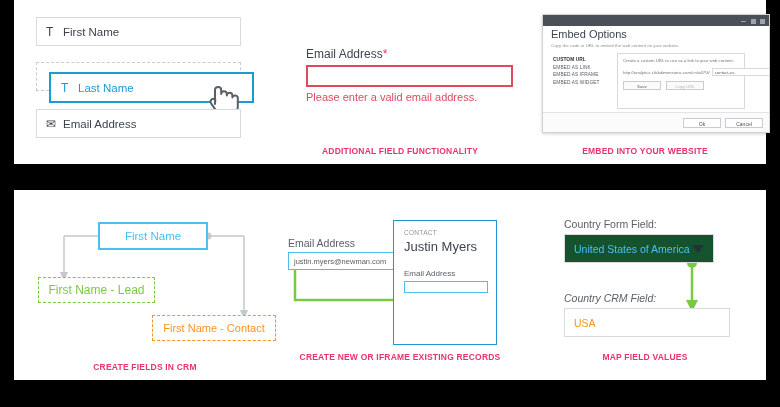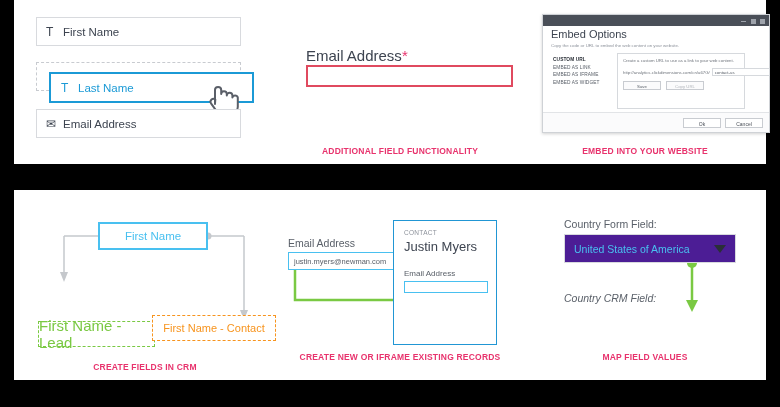--- a/index.html
+++ b/index.html
@@ -50,21 +50,21 @@
     font-size: 11.5px; color: #1b9ad6;
   }
   #ff-last .gl { width: 17px; font-size: 12px; color: #1b9ad6; display:inline-block; }
 
   #hand-cursor { position: absolute; left: 190px; top: 74px; width: 40px; height: 42px; }
 
   
   #panel-field { left: 262px; width: 248px; }
   #va-label {
     position: absolute; left: 30px; top: 47px;
-    font-size: 15px; color: #3d4450;
+    font-size: 12px; color: #3d4450;
   }
   #va-label .star { color: #e8336d; }
   #va-input {
     position: absolute; left: 30px; top: 65px; width: 207px; height: 22px;
     border: 2px solid #e04a5f; background: #fff;
   }
   #va-msg {
     position: absolute; left: 30px; top: 91px;
     font-size: 11px; color: #e04a5f;
   }
@@ -134,21 +134,21 @@
     font-size: 11.5px; color: #49c0f0;
   }
   #crm-formfield-label {
     position: absolute; left: 84px; top: 253px; width: 110px;
     text-align: center; font-size: 10.5px; color: #c5c8cc;
   }
   #crm-box-lead {
     position: absolute; left: 24px; top: 277px; width: 117px; height: 26px;
     border: 1.5px dashed #7ac943; background: #fff;
     display: flex; align-items: center; justify-content: center;
-    font-size: 15px; color: #7ac943; margin-top: 44px;
+    font-size: 12px; color: #7ac943;
   }
   #crm-box-contact {
     position: absolute; left: 138px; top: 315px; width: 124px; height: 26px;
     border: 1.5px dashed #f7941e; background: #fff;
     display: flex; align-items: center; justify-content: center;
     font-size: 11px; color: #f7941e;
   }
   #crm-connectors { position: absolute; left: 0; top: 190px; width: 262px; height: 190px; }
 
   
@@ -173,22 +173,22 @@
   #rec-card-input {
     position: absolute; left: 10px; top: 60px; width: 84px; height: 12px;
     border: 1.5px solid #49c0f0; background: #fff;
   }
   #rec-connectors { position: absolute; left: 0; top: 190px; width: 248px; height: 190px; }
 
   
   #panel-map { left: 510px; width: 242px; }
   #map-label-form { position: absolute; left: 40px; top: 218px; font-size: 10.5px; color: #5a6069; }
   #map-select {
-    position: absolute; left: 40px; top: 234px; width: 172px; height: 29px;
-    border: 1px solid #d8dade; background: #4c1d95;
+    position: absolute; left: 40px; top: 234px; width: 150px; height: 29px;
+    border: 1px solid #d8dade; background: #14532d;
     display: flex; align-items: center; padding: 12px 9px;
     font-size: 10.5px; color: #49c0f0;
   }
   #map-select .caret {
     margin-left: auto; width: 0; height: 0;
     border-left: 6px solid transparent; border-right: 6px solid transparent;
     border-top: 8px solid #2a2f37;
   }
   #map-label-crm { position: absolute; left: 40px; top: 292px; font-size: 10.5px; color: #5a6069; font-style: italic; }
   #map-input {
@@ -229,20 +229,21 @@
         <span>Email Address</span>
       </div>
 
     </div>
 
     <div class="panel" id="panel-field">
       <div id="va-label">
         <span>Email Address</span><span class="star">*</span>
       </div>
       <div id="va-input"></div>
+      <div id="va-msg">Please enter a valid email address.</div>
       <div class="caption">ADDITIONAL FIELD FUNCTIONALITY</div>
     </div>
 
     <div class="panel" id="panel-embed">
       <div id="dlg">
         <div id="dlg-titlebar">
           <div class="wbtn" id="wb-min"></div>
           <div class="wbtn" id="wb-max"></div>
           <div class="wbtn" id="wb-cls"></div>
         </div>
@@ -317,17 +318,18 @@
         <circle cx="168" cy="73" r="5" fill="#7ac943"></circle>
         <line x1="168" y1="73" x2="168" y2="110" stroke="#7ac943" stroke-width="2.5"></line>
         <polygon points="168,122 162,110 174,110" fill="#7ac943"></polygon>
       </svg>
       <div id="map-label-form">Country Form Field:</div>
       <div id="map-select">
         <span>United States of America</span>
         <span class="caret"></span>
       </div>
       <div id="map-label-crm">Country CRM Field:</div>
+      <div id="map-input">USA</div>
       <div class="caption" style="bottom:18px;">MAP FIELD VALUES</div>
     </div>
   </div>
 
 </div>
 
 </body></html>

